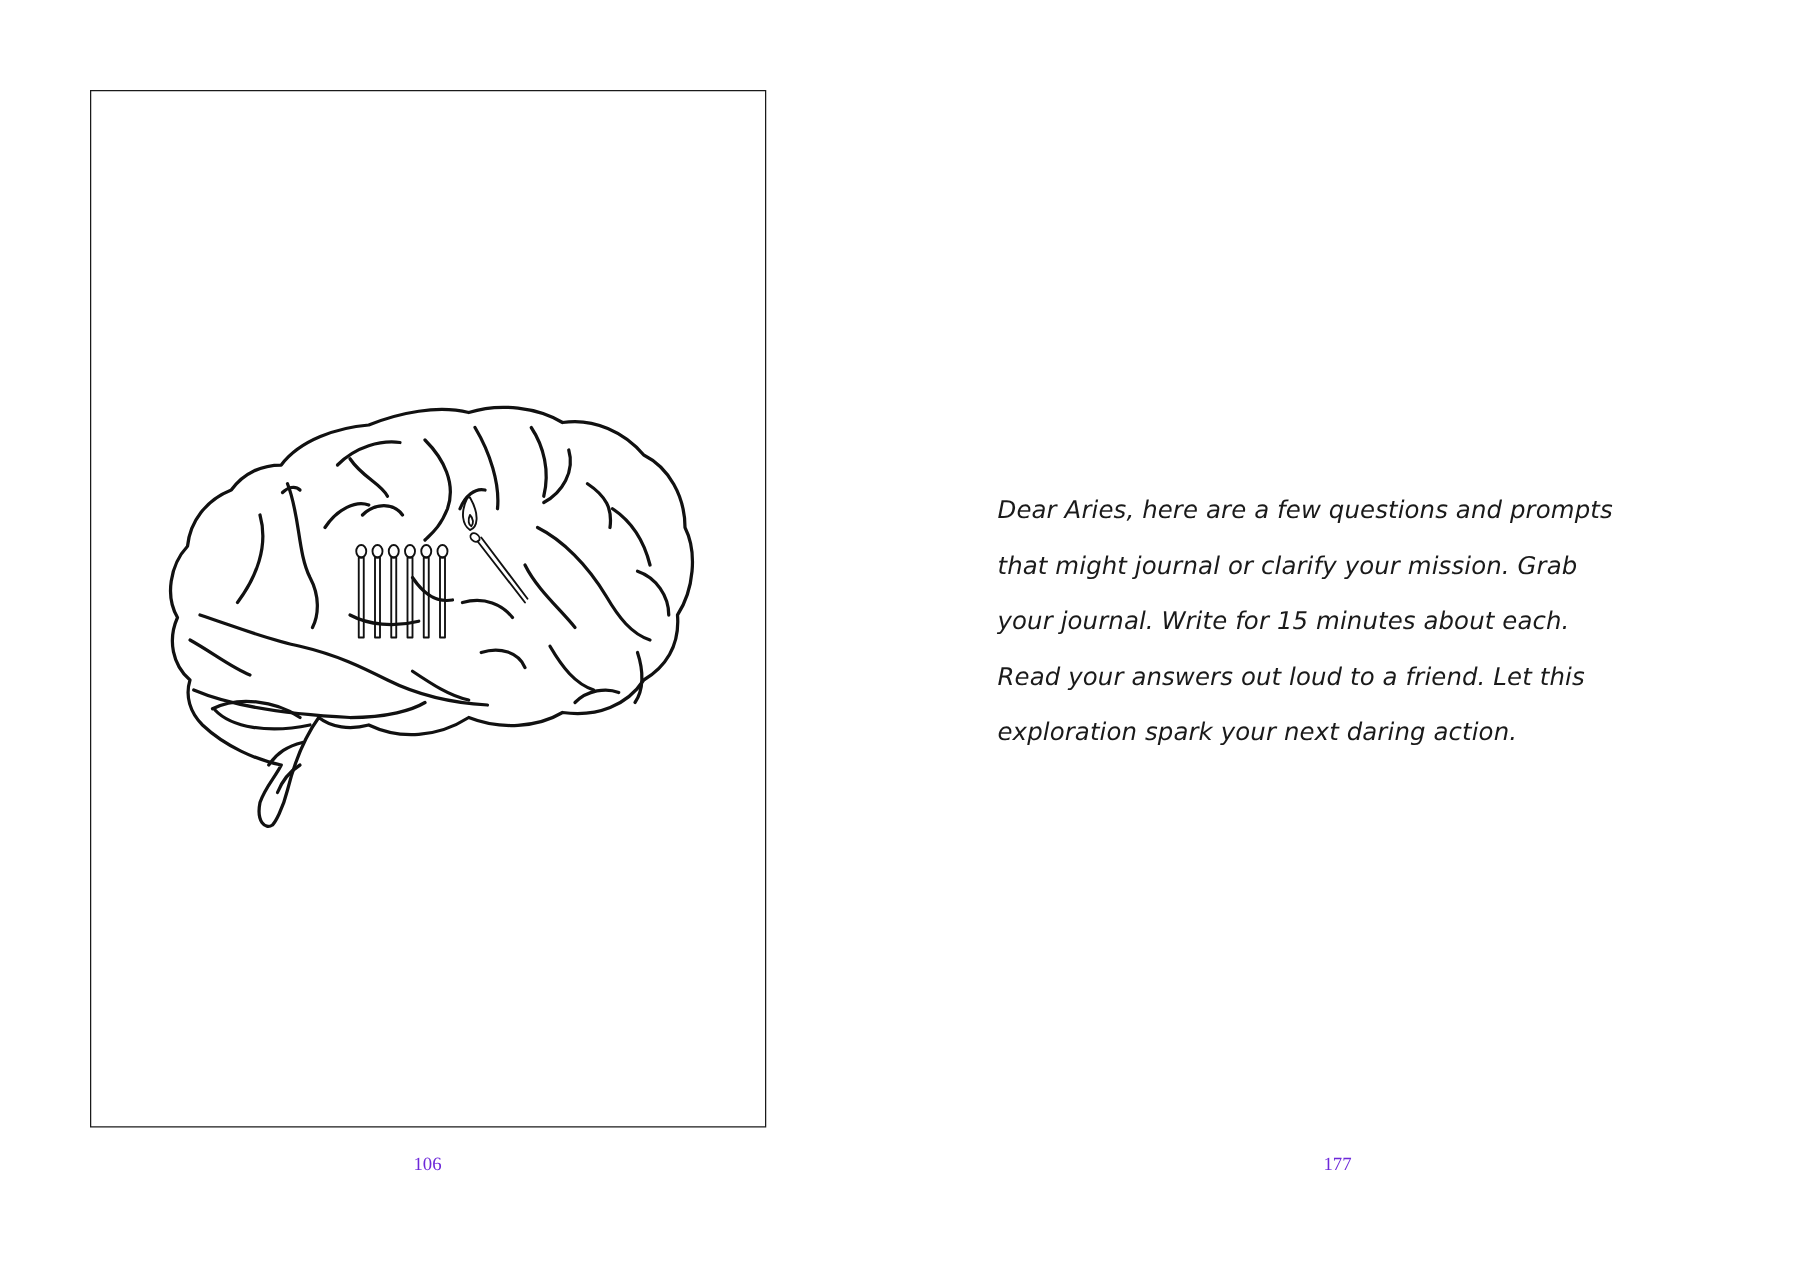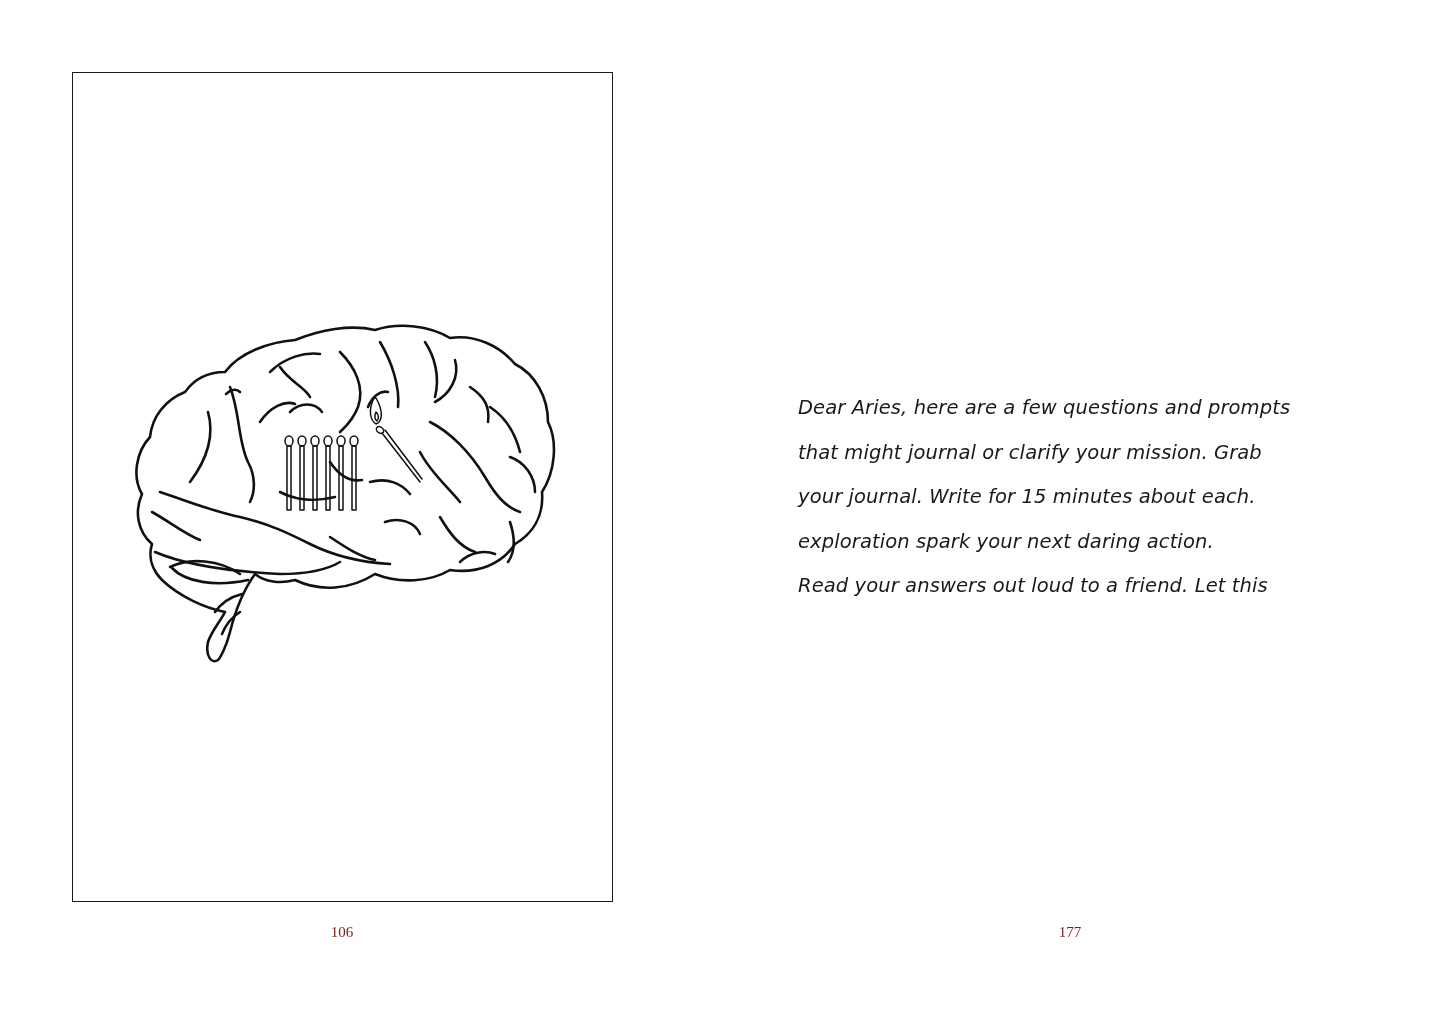--- a/index.html
+++ b/index.html
@@ -43,21 +43,21 @@
       width: 430px;
       height: 356px;
     }
     .illustration svg { width: 100%; height: 100%; display: block; }
 
     .page-number {
       position: absolute;
       top: 924px;
       font-family: "Liberation Serif", serif;
       font-size: 15px;
-      color: #7f1d1d;
+      color: #6d28d9;
       text-align: center;
       width: 60px;
     }
     .page-left .page-number { left: 312px; }
     .page-right .page-number { left: 350px; }
 
     .prompt-text {
       position: absolute;
       left: 108px;
       top: 386px;
@@ -178,20 +178,20 @@
     </div>
 
     <div class="page-number">106</div>
   </div>
 
   <div class="page page-right">
     <div class="prompt-text">
       <span class="prompt-line">Dear Aries, here are a few questions and prompts</span>
       <span class="prompt-line">that might journal or clarify your mission. Grab</span>
       <span class="prompt-line">your journal. Write for 15 minutes about each.</span>
+      <span class="prompt-line">Read your answers out loud to a friend. Let this</span>
       <span class="prompt-line">exploration spark your next daring action.</span>
-      <span class="prompt-line">Read your answers out loud to a friend. Let this</span>
     </div>
 
     <div class="page-number">177</div>
   </div>
 
 </div>
 
 </body></html>

